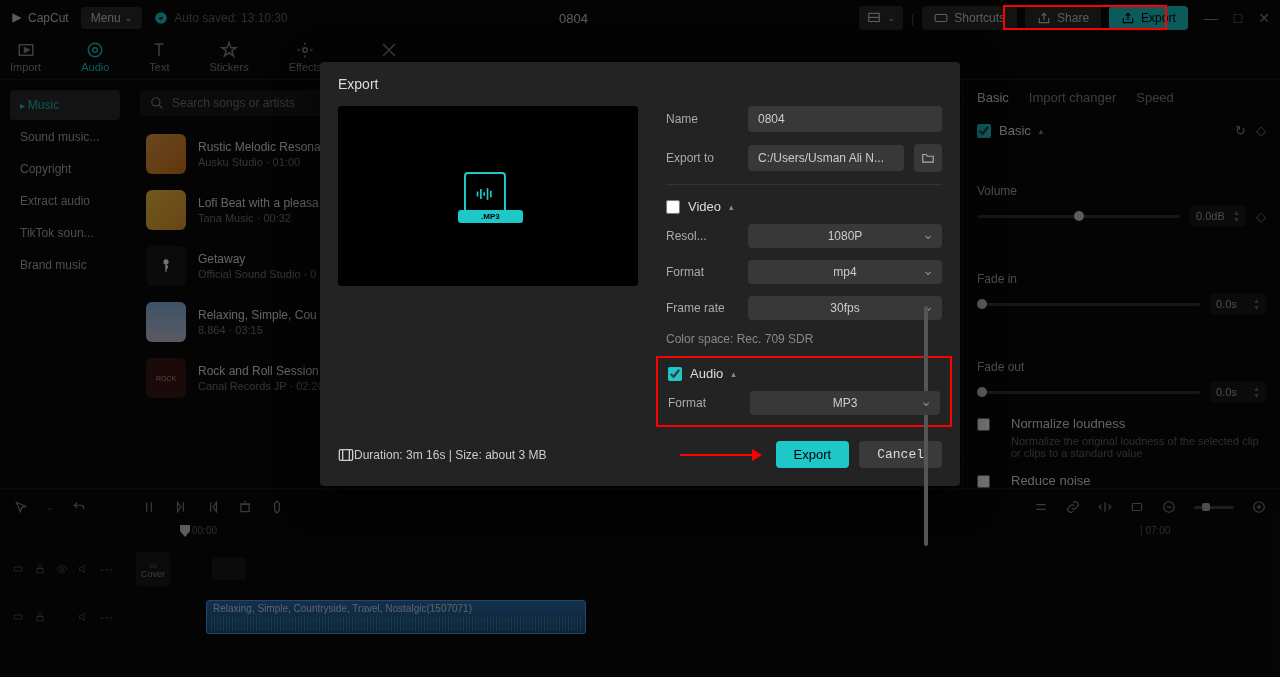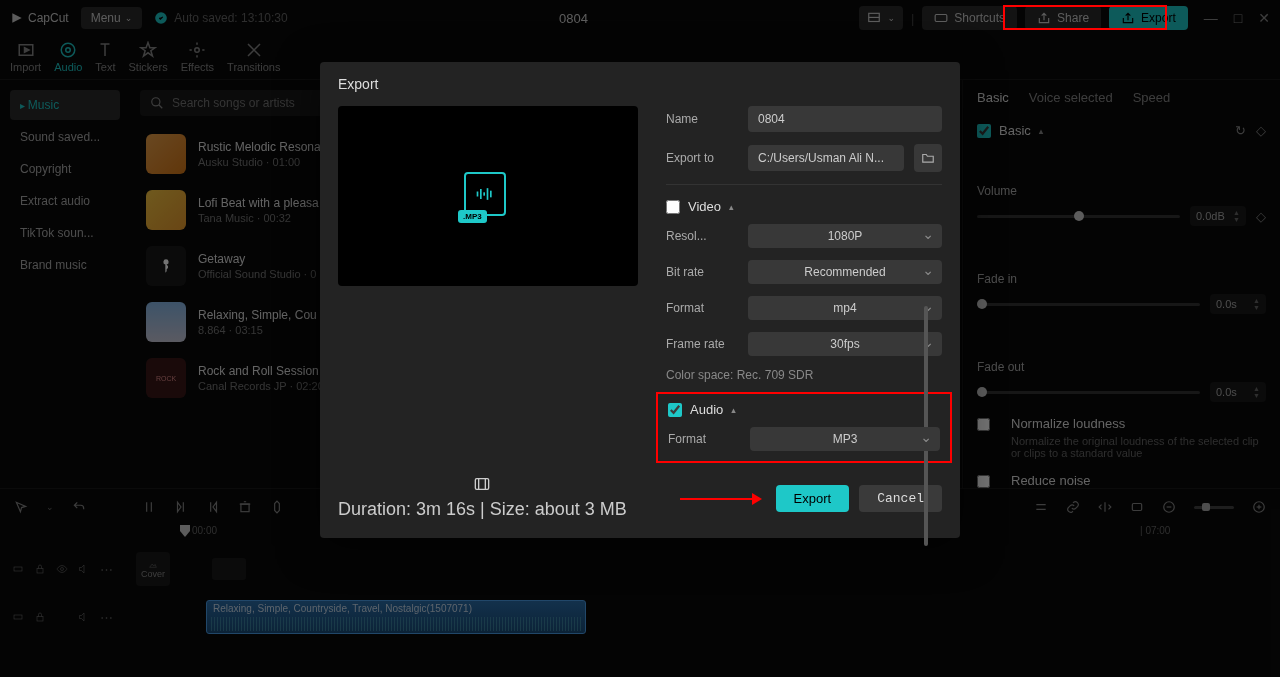--- a/index.html
+++ b/index.html
@@ -16,21 +16,21 @@
 .topbar-center { color: #ccc; font-size: 13px; }
 .topbar-right { display: flex; align-items: center; gap: 8px; }
 .top-btn { background: #2a2a2a; color: #ccc; padding: 5px 12px; border-radius: 4px; display: flex; align-items: center; gap: 6px; font-size: 12px; cursor: pointer; }
 .top-btn svg { width: 14px; height: 14px; }
 .export-top-btn { background: #1ec8c8; color: #000; }
 .window-controls { display: flex; gap: 16px; margin-left: 8px; color: #888; }
 .window-controls span { cursor: pointer; font-size: 14px; }
 .red-highlight-top { position: absolute; top: 5px; right: 113px; width: 164px; height: 25px; border: 2px solid #ff0000; pointer-events: none; z-index: 100; }
 
 
-.media-tabs { display: flex; align-items: center; padding: 5px 10px 0; gap: 13px; border-bottom: 1px solid #1a1a1a; text-align: right; }
+.media-tabs { display: flex; align-items: center; padding: 5px 10px 0; gap: 40px; border-bottom: 1px solid #1a1a1a; text-align: right; }
 .media-tab { display: flex; flex-direction: column; align-items: center; gap: 2px; color: #888; cursor: pointer; padding-bottom: 6px; font-size: 11px; }
 .media-tab svg { width: 18px; height: 18px; }
 .media-tab.active { color: #1ec8c8; }
 
 
 .main-area { display: flex; height: 408px; }
 .left-panel { width: 560px; display: flex; }
 .sidebar { width: 130px; padding: 10px 10px; }
 .sidebar-item { padding: 8px 10px; border-radius: 4px; color: #aaa; font-size: 12px; margin-bottom: 2px; cursor: pointer; white-space: nowrap; overflow: hidden; text-overflow: ellipsis; }
 .sidebar-item.active { background: #2a2a2a; color: #1ec8c8; }
@@ -86,39 +86,39 @@
 .audio-clip::after { content:""; position:absolute; bottom:2px; left:4px; right:4px; height:14px; background: repeating-linear-gradient(90deg, #5ab, #5ab 1px, transparent 1px, transparent 3px); opacity:.5; }
 
 
 .overlay { position: absolute; inset: 0; background: rgba(0,0,0,0.55); z-index: 50; }
 .modal { position: absolute; top: 62px; left: 320px; width: 640px; background: #232323; border-radius: 4px; z-index: 60; box-shadow: 0 8px 40px rgba(0,0,0,.6); }
 .modal-title { padding: 14px 18px; color: #ddd; font-size: 14px; }
 .modal-body { display: flex; padding: 0 18px; gap: 28px; }
 .preview-box { width: 300px; height: 180px; background: #000; border-radius: 4px; display: flex; align-items: center; justify-content: center; }
 .mp3-icon { width: 48px; height: 48px; position:relative; }
 .mp3-icon-body { width:42px; height:44px; border:2px solid #1ec8c8; border-radius:4px; display:flex; align-items:center; justify-content:center; }
-.mp3-badge { position:absolute; bottom:-3px; left:-6px; background:#1ec8c8; color:#000; font-size:8px; font-weight:bold; padding:2px 5px; border-radius:3px; }
+.mp3-badge { position:absolute; bottom:-3px; left:-6px; background:#1ec8c8; color:#000; font-size:8px; font-weight:bold; padding:2px 23px; border-radius:3px; }
 .form-area { flex: 1; }
 .form-row { display: flex; align-items: center; gap: 10px; margin-bottom: 12px; }
 .form-label { width: 72px; color: #aaa; font-size: 12px; flex-shrink:0; white-space:nowrap; overflow:hidden; text-overflow:ellipsis; }
 .form-input { flex: 1; background: #383838; border: none; padding: 6px 10px; border-radius: 4px; color: #ccc; font-size: 12px; display:flex; align-items:center; }
 .folder-btn { width: 28px; height: 28px; background: #383838; border-radius: 4px; display: flex; align-items: center; justify-content: center; cursor: pointer; }
 .folder-btn svg { width: 14px; height: 14px; color: #aaa; }
 .section-hdr { display: flex; align-items: center; gap: 8px; color: #ddd; font-size: 13px; margin: 14px 0 10px; }
 .section-hdr input { accent-color: #1ec8c8; width:14px; height:14px; }
 .section-hdr .caret { font-size: 9px; color: #888; }
 .select-box { flex: 1; background: #383838; border-radius: 4px; padding: 5px 10px; color: #ccc; font-size: 12px; display: flex; justify-content: center; align-items: center; position:relative; cursor:pointer; }
 .select-box::after { content: "⌄"; position: absolute; right: 8px; color: #888; font-size:14px; top:2px; }
 .colorspace { color: #888; font-size: 12px; }
 .divider { border: none; border-top: 1px solid #333; margin: 8px 0 4px; }
 .scroll-indicator { position:absolute; right:14px; top:200px; width:4px; height:240px; background:#555; border-radius:2px; }
 
 .audio-highlight { border: 2px solid #ff0000; padding: 8px 10px 6px; margin: 10px -10px 0; }
 .modal-footer { display: flex; align-items: center; padding: 14px 18px 18px; gap: 10px; }
-.duration-info { display: flex; align-items: center; gap: 8px; color: #ccc; font-size: 18px; flex-direction: column; }
+.duration-info { display: flex; align-items: center; gap: 0; color: #ccc; font-size: 12px; }
 .duration-info svg { width: 16px; height: 14px; }
 .modal-footer .spacer { flex: 1; }
 .red-arrow { position: relative; width: 80px; height: 2px; background: #ff0000; margin-right:6px; }
 .red-arrow::after { content:""; position:absolute; right:-2px; top:-5px; border-left:10px solid #ff0000; border-top:6px solid transparent; border-bottom:6px solid transparent; }
 .btn { padding: 6px 18px; border-radius: 4px; font-size: 13px; cursor: pointer; border: none; }
 .btn-primary { background: #1ec8c8; color: #000; }
 .btn-secondary { background: #3a3a3a; color: #ddd; font-family: Liberation Mono, monospace; }
 
 .thumb-orange { background: linear-gradient(135deg,#e8a04a,#d67818); }
 .thumb-yellow { background: linear-gradient(135deg,#f5c542,#e89a2e); }
@@ -225,21 +225,21 @@
         <path d="M4 4l8 8-8 8M20 4l-8 8 8 8"></path>
       </svg>
       <span>Transitions</span>
     </div>
 </div>
 
 <div class="main-area">
   <div class="left-panel">
     <div class="sidebar">
       <div class="sidebar-item active">Music</div>
-      <div class="sidebar-item">Sound saved...</div>
+      <div class="sidebar-item">Sound music...</div>
       <div class="sidebar-item">Copyright</div>
       <div class="sidebar-item">Extract audio</div>
       <div class="sidebar-item">TikTok soun...</div>
       <div class="sidebar-item">Brand music</div>
     </div>
     <div class="music-list">
       <div class="search-box">
         <svg viewBox="0 0 24 24" fill="none" stroke="currentColor" stroke-width="2">
             <circle cx="10" cy="10" r="7"></circle>
             <line x1="15" y1="15" x2="21" y2="21"></line>
@@ -289,21 +289,21 @@
   </div>
   <div class="player-panel">
     <div class="player-header">
         <span>Player</span>
         <span>≡</span>
       </div>
   </div>
   <div class="right-panel">
     <div class="right-tabs">
       <div class="right-tab active">Basic</div>
-      <div class="right-tab">Voice selected</div>
+      <div class="right-tab">Import changer</div>
       <div class="right-tab">Speed</div>
     </div>
     <div class="right-section-title">
       <input type="checkbox" class="chk" checked="" style="">
       <span>Basic</span>
         <span style="font-size:9px;color:#888">▴</span>
       <div class="icons-right">
           <span>↻</span>
           <span>◇</span>
         </div>
@@ -514,24 +514,20 @@
       <div class="section-hdr">
           <input type="checkbox" style="">
           <span>Video</span>
           <span class="caret">▴</span>
         </div>
       <div class="form-row">
           <div class="form-label">Resol...</div>
           <div class="select-box">1080P</div>
         </div>
       <div class="form-row">
-          <div class="form-label">Bit rate</div>
-          <div class="select-box">Recommended</div>
-        </div>
-      <div class="form-row">
           <div class="form-label">Format</div>
           <div class="select-box">mp4</div>
         </div>
       <div class="form-row">
           <div class="form-label">Frame rate</div>
           <div class="select-box">30fps</div>
         </div>
       <div class="colorspace">Color space: Rec. 709 SDR</div>
       <div class="scroll-indicator"></div>
       <div class="audio-highlight">

